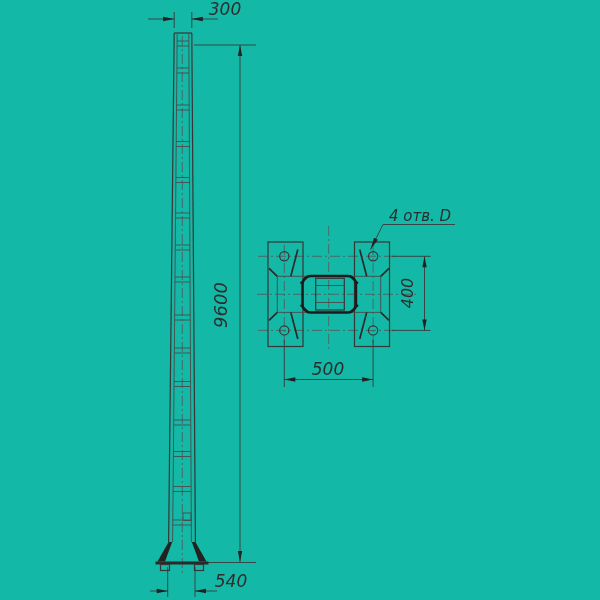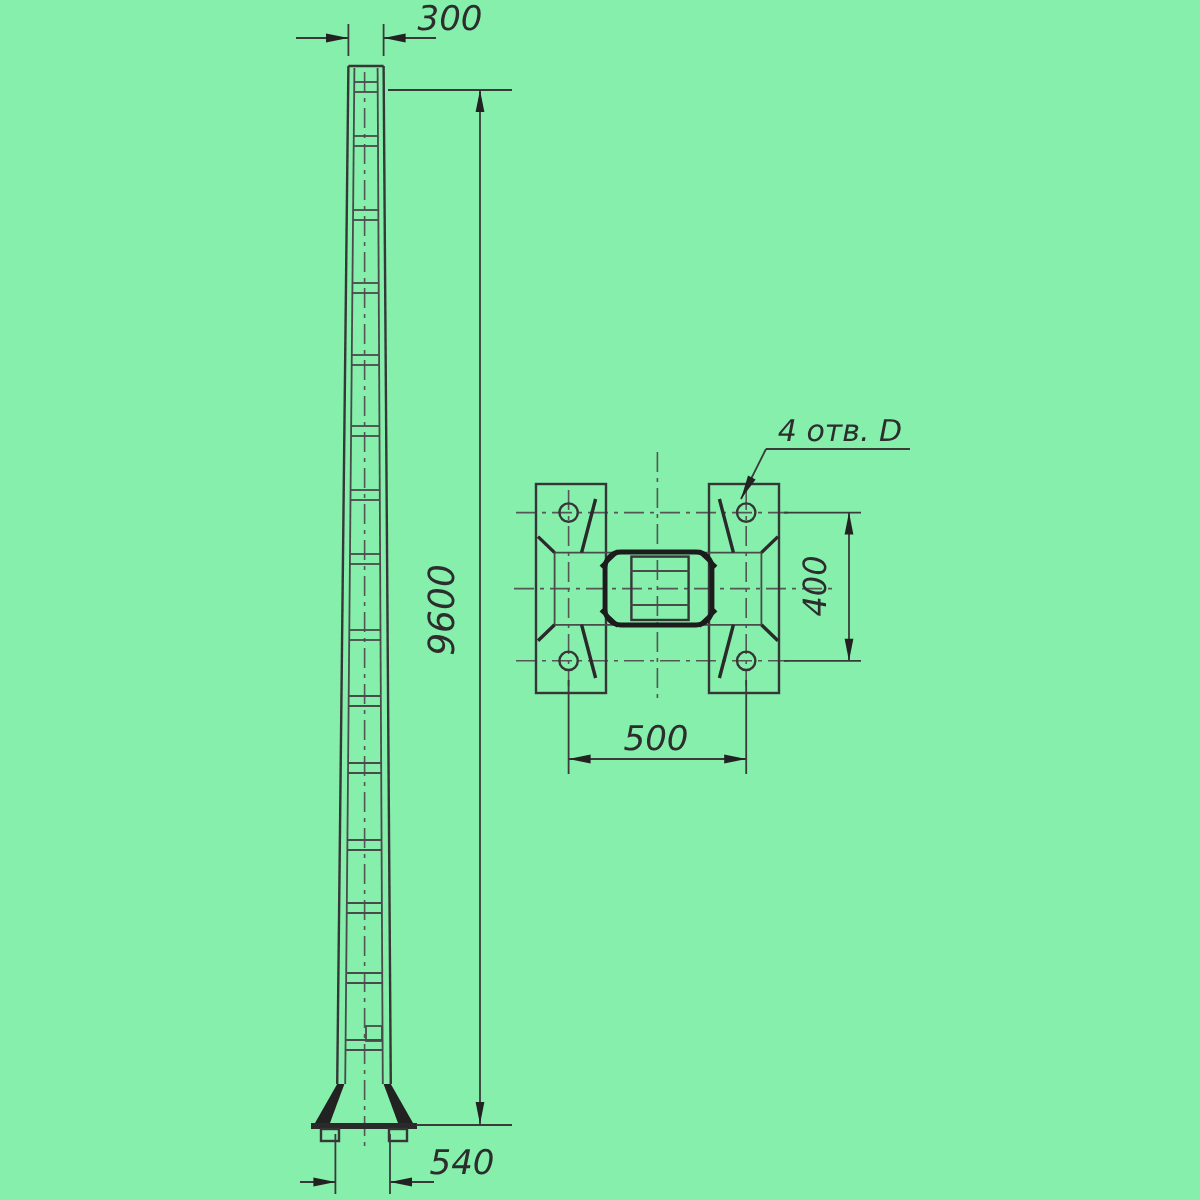--- a/index.html
+++ b/index.html
@@ -8,21 +8,21 @@
     width: 600px;
     height: 600px;
     background: #ffffff;
     overflow: hidden;
     font-family: "DejaVu Sans", sans-serif;
   }
   .canvas {
     position: relative;
     width: 600px;
     height: 600px;
-    background: #86efac;
+    background: #14b8a6;
   }
   svg { display: block; }
   .dim-text {
     font-family: "DejaVu Sans", sans-serif;
     font-style: italic;
     fill: #2d2d2d;
   }
   .thin   { stroke: #4a4a4a; stroke-width: 0.9; fill: none; }
   .med    { stroke: #363636; stroke-width: 1.2; fill: none; }
   .thick  { stroke: #1c1c1c; stroke-width: 2.4; fill: none; }

